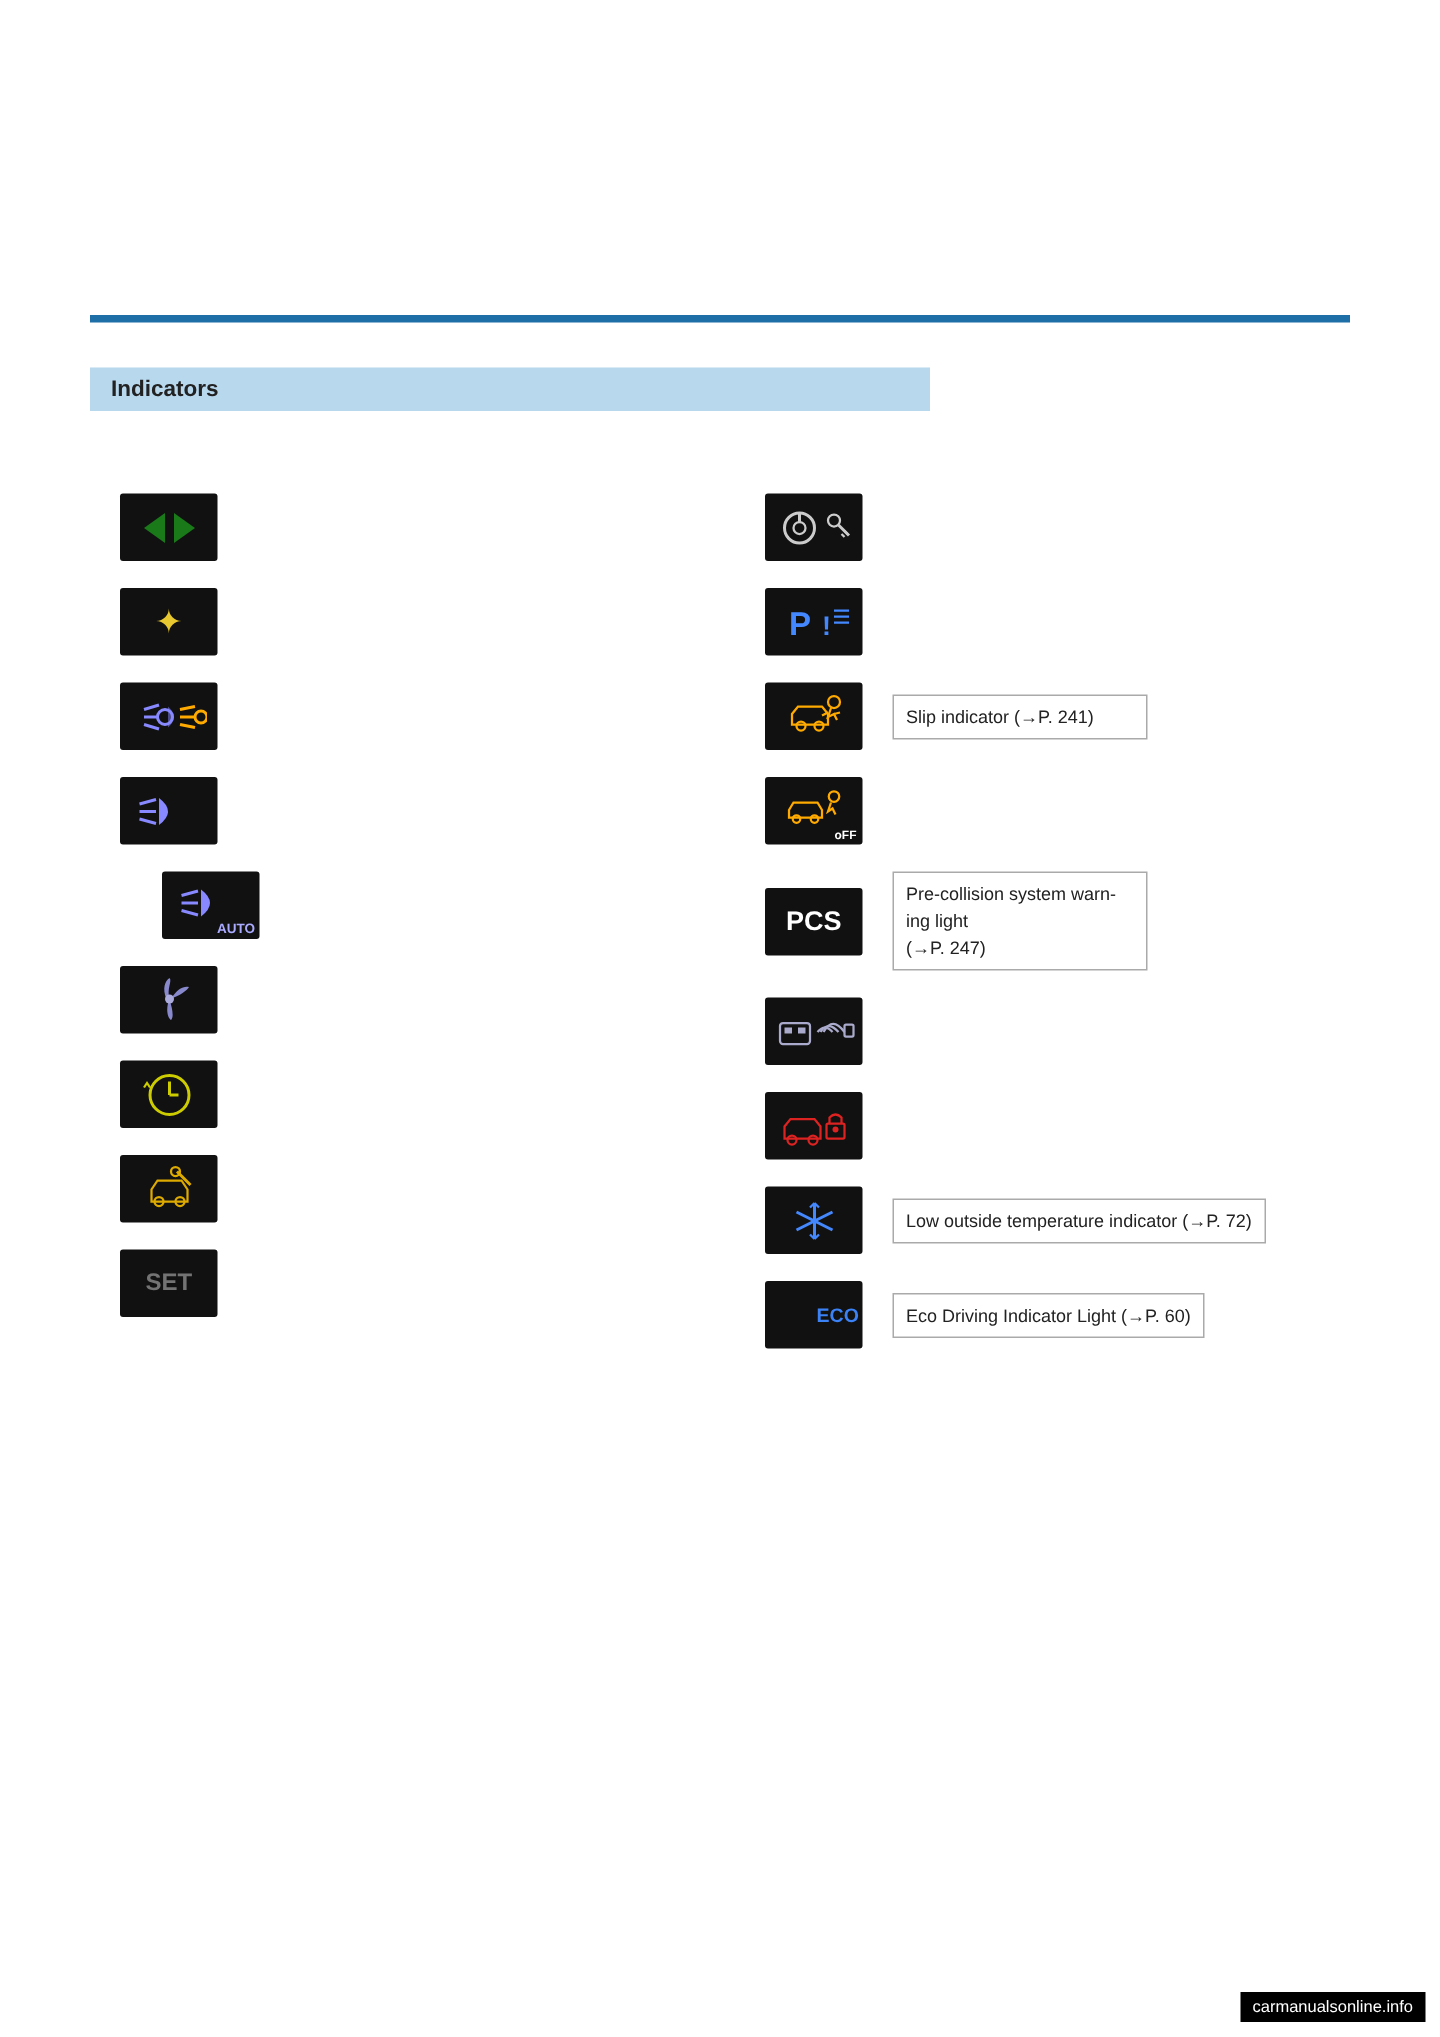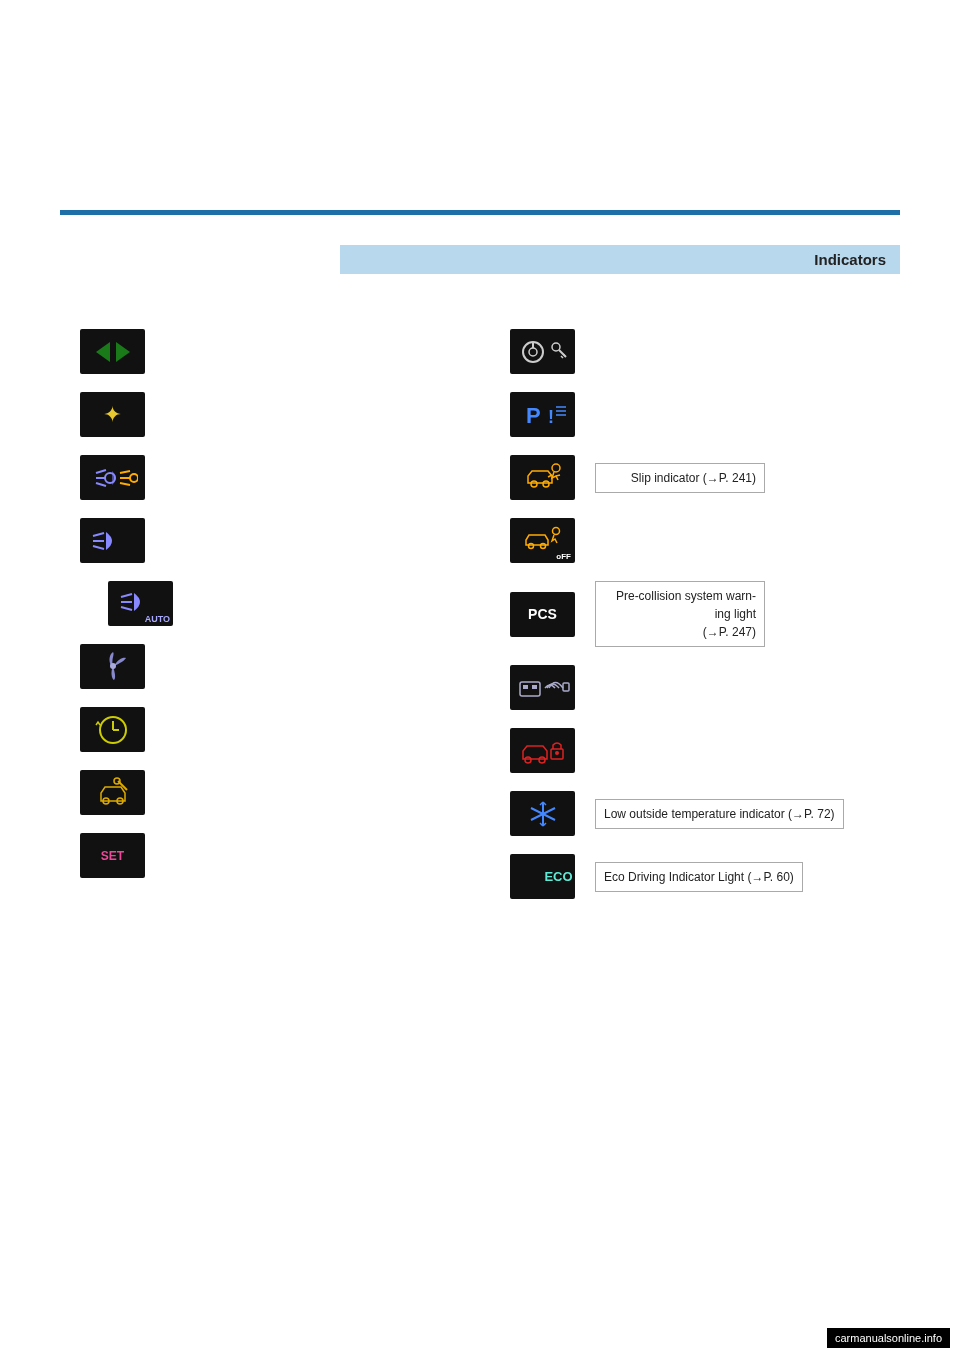--- a/index.html
+++ b/index.html
@@ -5,21 +5,20 @@
     * { margin: 0; padding: 0; box-sizing: border-box; }
     body {
       width: 960px;
       min-height: 1358px;
       background: #ffffff;
       font-family: Arial, sans-serif;
       position: relative;
     }
     .page-content {
       padding: 40px 60px;
-      text-align: right;
     }
     .blue-bar {
       height: 5px;
       background: #1e6fa8;
       margin: 20px 0 30px 0;
     }
     .section-header {
       background: #b8d8ee;
       padding: 6px 14px;
       font-size: 15px;
@@ -69,31 +68,31 @@
       border-left: 14px solid #1a7a1a;
       display: inline-block;
       margin-left: 4px;
     }
     
     .sun-icon {
       color: #e8c830;
       font-size: 22px;
     }
     .set-text {
-      color: #ec4899;
-      font-size: 12px;
+      color: #737373;
+      font-size: 16px;
       font-weight: bold;
     }
     .pcs-text {
       color: #ffffff;
-      font-size: 14px;
+      font-size: 18px;
       font-weight: bold;
     }
     .eco-text {
-      color: #5eead4;
+      color: #3b82f6;
       font-size: 13px;
       font-weight: bold;
       margin-left: 32px;
     }
     .watermark {
       position: fixed;
       bottom: 10px;
       right: 10px;
       background: #000000;
       color: white;

